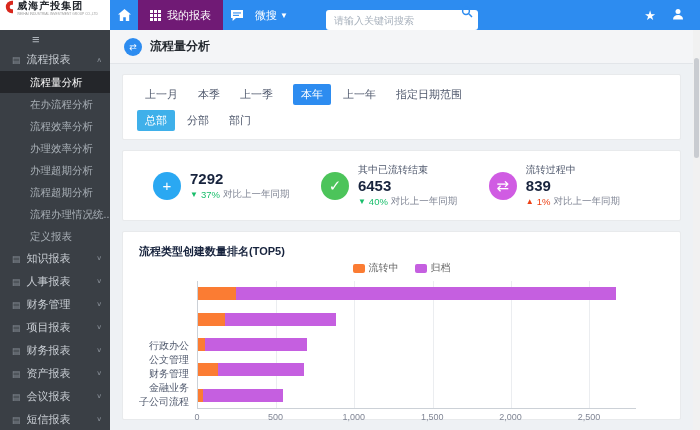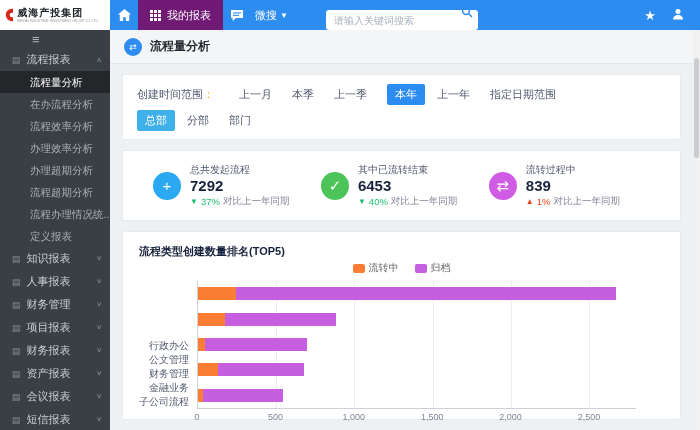--- a/index.html
+++ b/index.html
@@ -1,21 +1,21 @@
 <!DOCTYPE html>
 <html><head>
 <meta charset="utf-8">
 <style>
   * { margin:0; padding:0; box-sizing:border-box; font-family:"Liberation Sans", sans-serif; }
   html,body { background:#fff; }
   .app { position:relative; width:700px; height:430px; overflow:hidden; background:#eef1f4; }
 
   
   .topbar { position:absolute; top:0; left:0; width:700px; height:30px; background:#2d8cf0; display:flex; align-items:stretch; z-index:5; }
-  .logo { width:110px; background:#fff; display:flex; align-items:center; gap:4px; padding:0 5px; flex:none; }
+  .logo { width:110px; background:#fff; display:flex; gap:4px; padding:0 5px; flex:none; }
   .logo-texts { display:flex; flex-direction:column; overflow:hidden; }
   .logo-title { font-size:10px; font-weight:bold; color:#20242a; letter-spacing:1px; white-space:nowrap; line-height:11px; }
   .logo-sub { font-size:6px; color:#9a9a9a; white-space:nowrap; transform:scale(.55); transform-origin:left center; line-height:6px; }
   .tb-btn { display:flex; align-items:center; justify-content:center; width:28px; cursor:pointer; }
   .tb-tab { display:flex; align-items:center; gap:6px; background:#701a75; color:#fff; font-size:11px; padding:0 12px; cursor:pointer; }
   .tb-wesearch { color:#fff; font-size:11px; display:flex; align-items:center; gap:3px; margin:0 10px 0 4px; cursor:pointer; }
   .caret { font-size:8px; }
   .searchbox { position:relative; display:flex; align-items:flex-end;margin-left:28px; }
   .searchbox input { width:152px; height:20px; border:none; border-radius:3px; padding:0 24px 0 8px; font-size:10px; color:#333; outline:none; background:#fff; }
   .searchbox input::placeholder { color:#a9b2bd; }
@@ -217,40 +217,38 @@
 
   <main class="main">
     <div class="page-header">
       <span class="ph-icon">⇄</span>
       <span class="ph-title">流程量分析</span>
     </div>
 
     <section class="content">
       <div class="card filters" id="filters-card">
           <div class="f-row">
-            <span class="f-label-wrap"><span class="f-label">创建时间范围</span><span class="f-colon">：</span></span>
             <span class="f-opt">上一月</span>
             <span class="f-opt">本季</span>
             <span class="f-opt">上一季</span>
             <span class="f-opt sel" style="background: rgb(45, 140, 240); margin-left: 8px;">本年</span>
             <span class="f-opt">上一年</span>
             <span class="f-opt">指定日期范围</span>
           </div>
           <div class="f-row">
             <span class="f-opt sel" style="background: rgb(63, 176, 234);">总部</span>
             <span class="f-opt">分部</span>
             <span class="f-opt">部门</span>
           </div>
         </div>
 
       <div class="card stats" id="stats-card">
           <div class="stat">
             <div class="stat-circle" style="background: rgb(42, 168, 242);">+</div>
             <div class="stat-info">
-              <div class="stat-title">总共发起流程</div>
               <div class="stat-value">7292</div>
               <div class="stat-change">
                 <span class="tri" style="color: rgb(25, 190, 107);">▼</span>
                 <span class="pct" style="color: rgb(25, 190, 107);">37%</span>
                 <span class="cmp">对比上一年同期</span>
               </div>
             </div>
           </div>
           <div class="stat">
             <div class="stat-circle" style="background: rgb(76, 196, 90);">✓</div>

